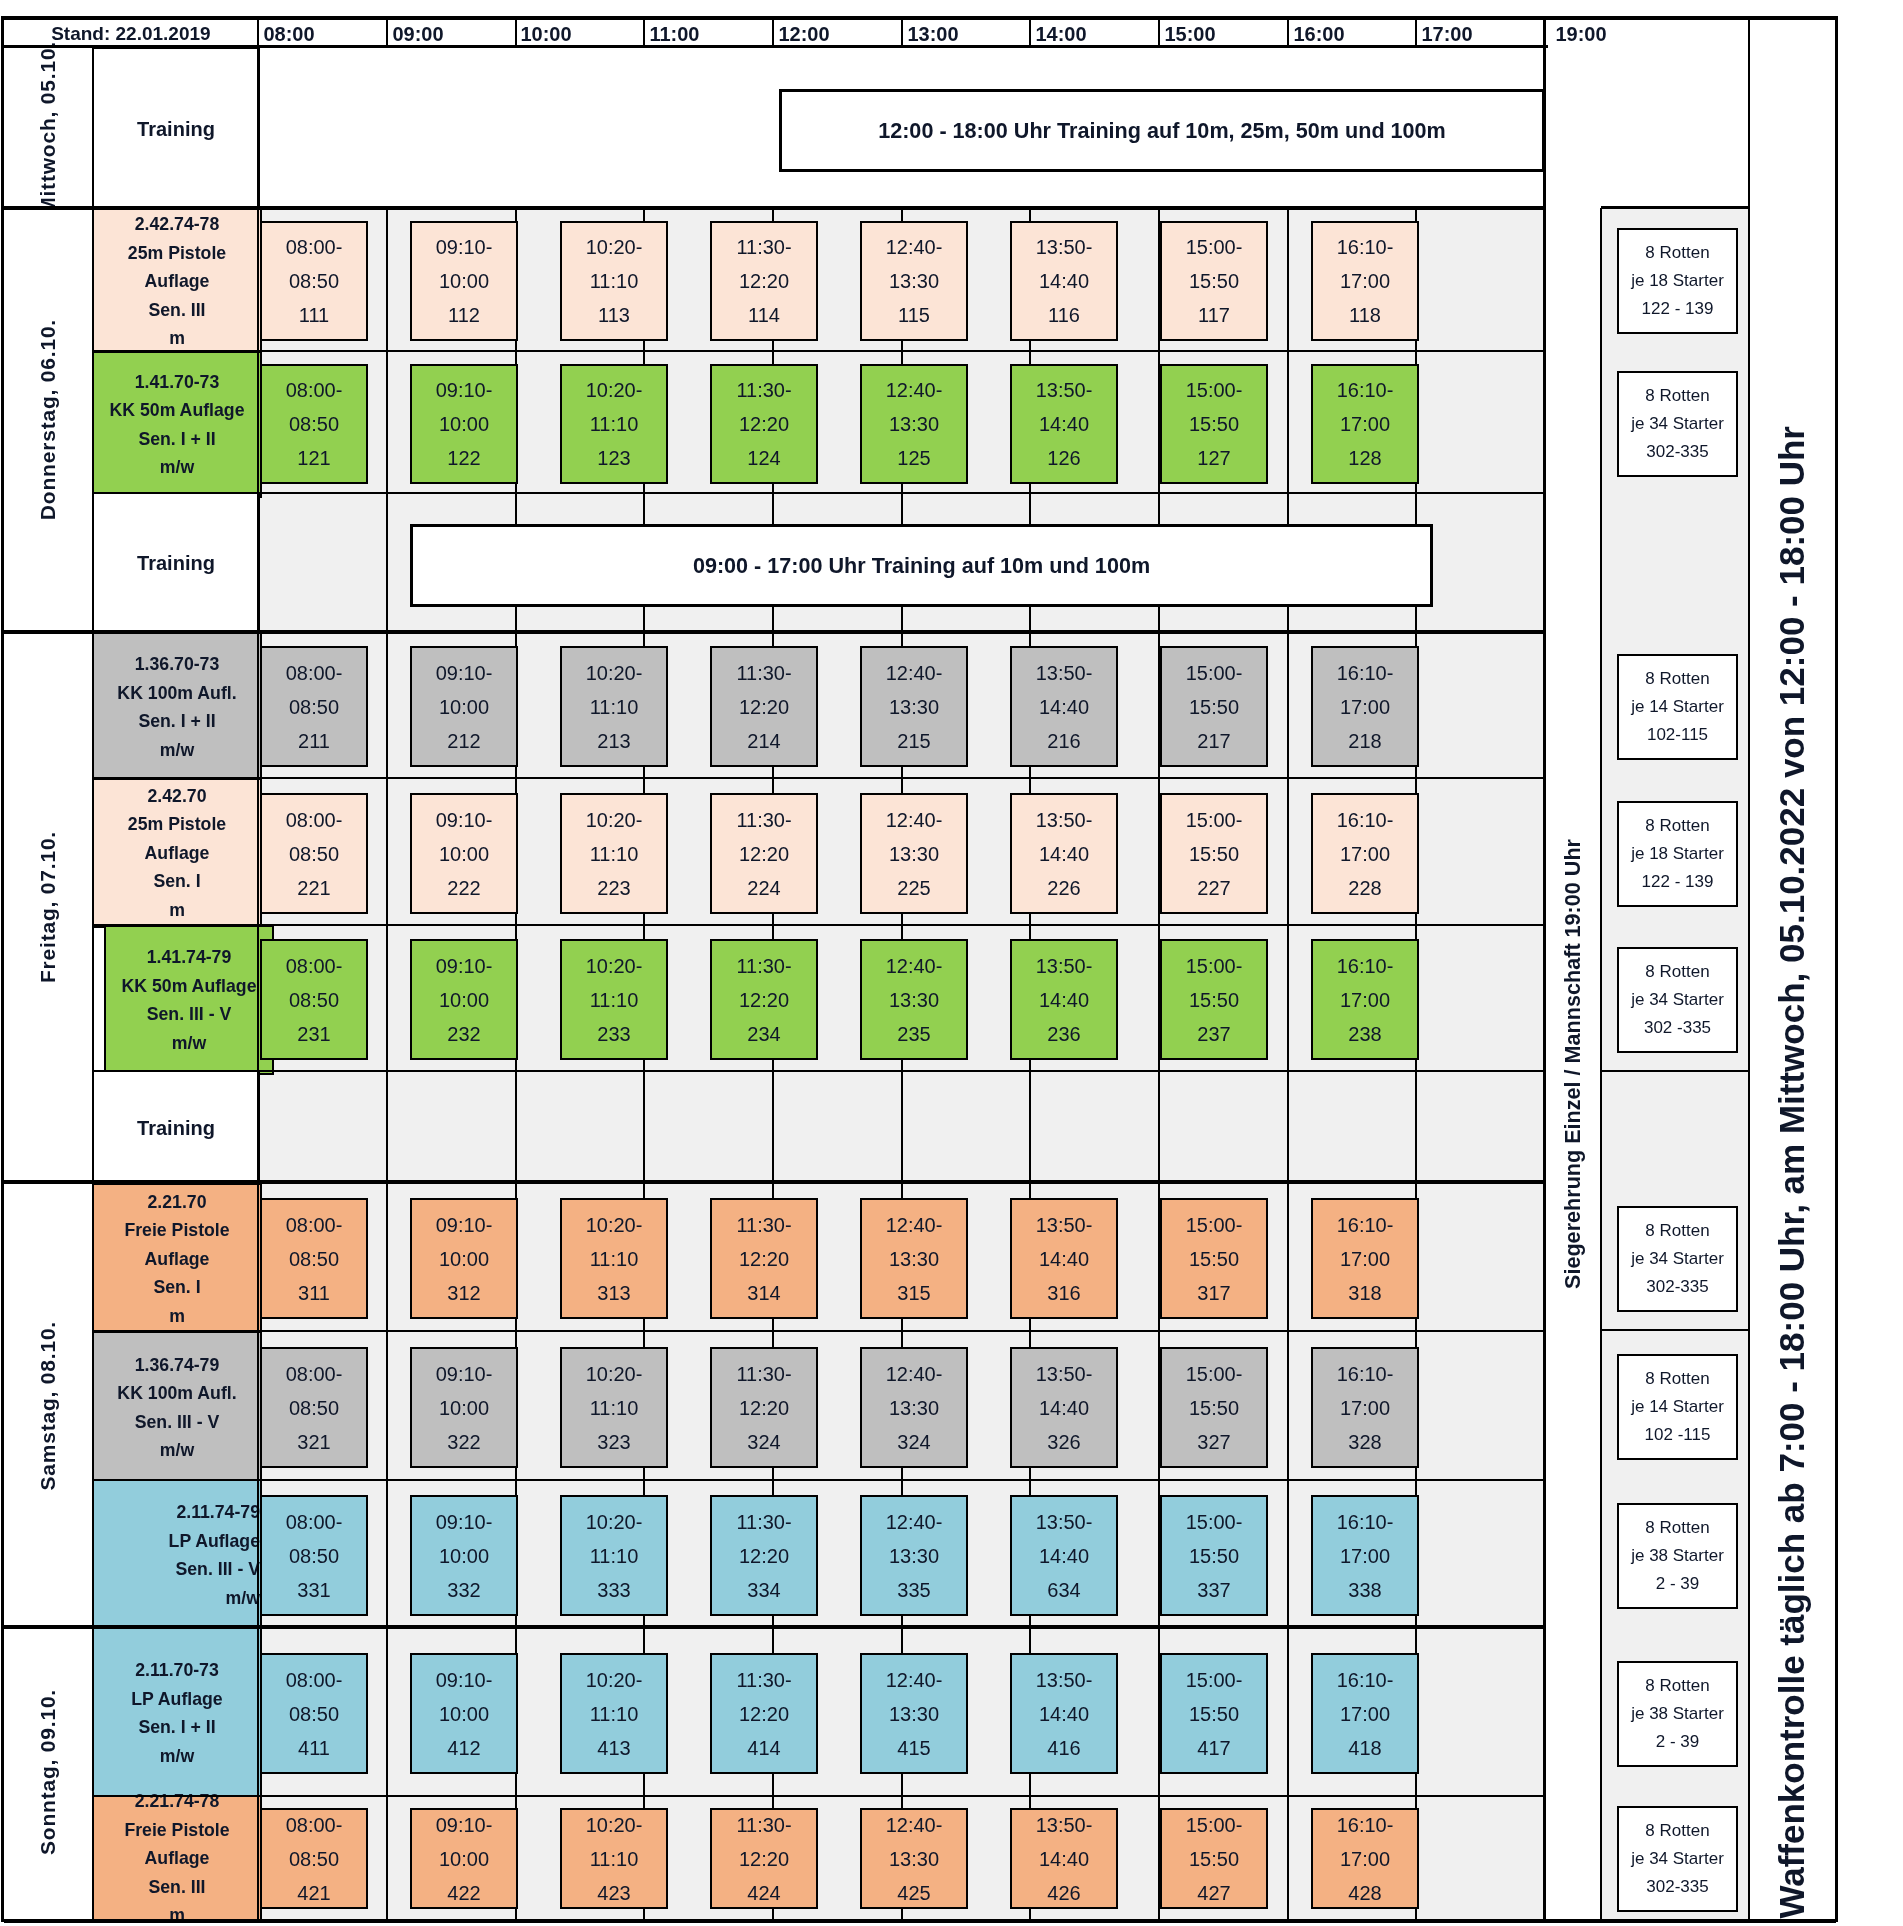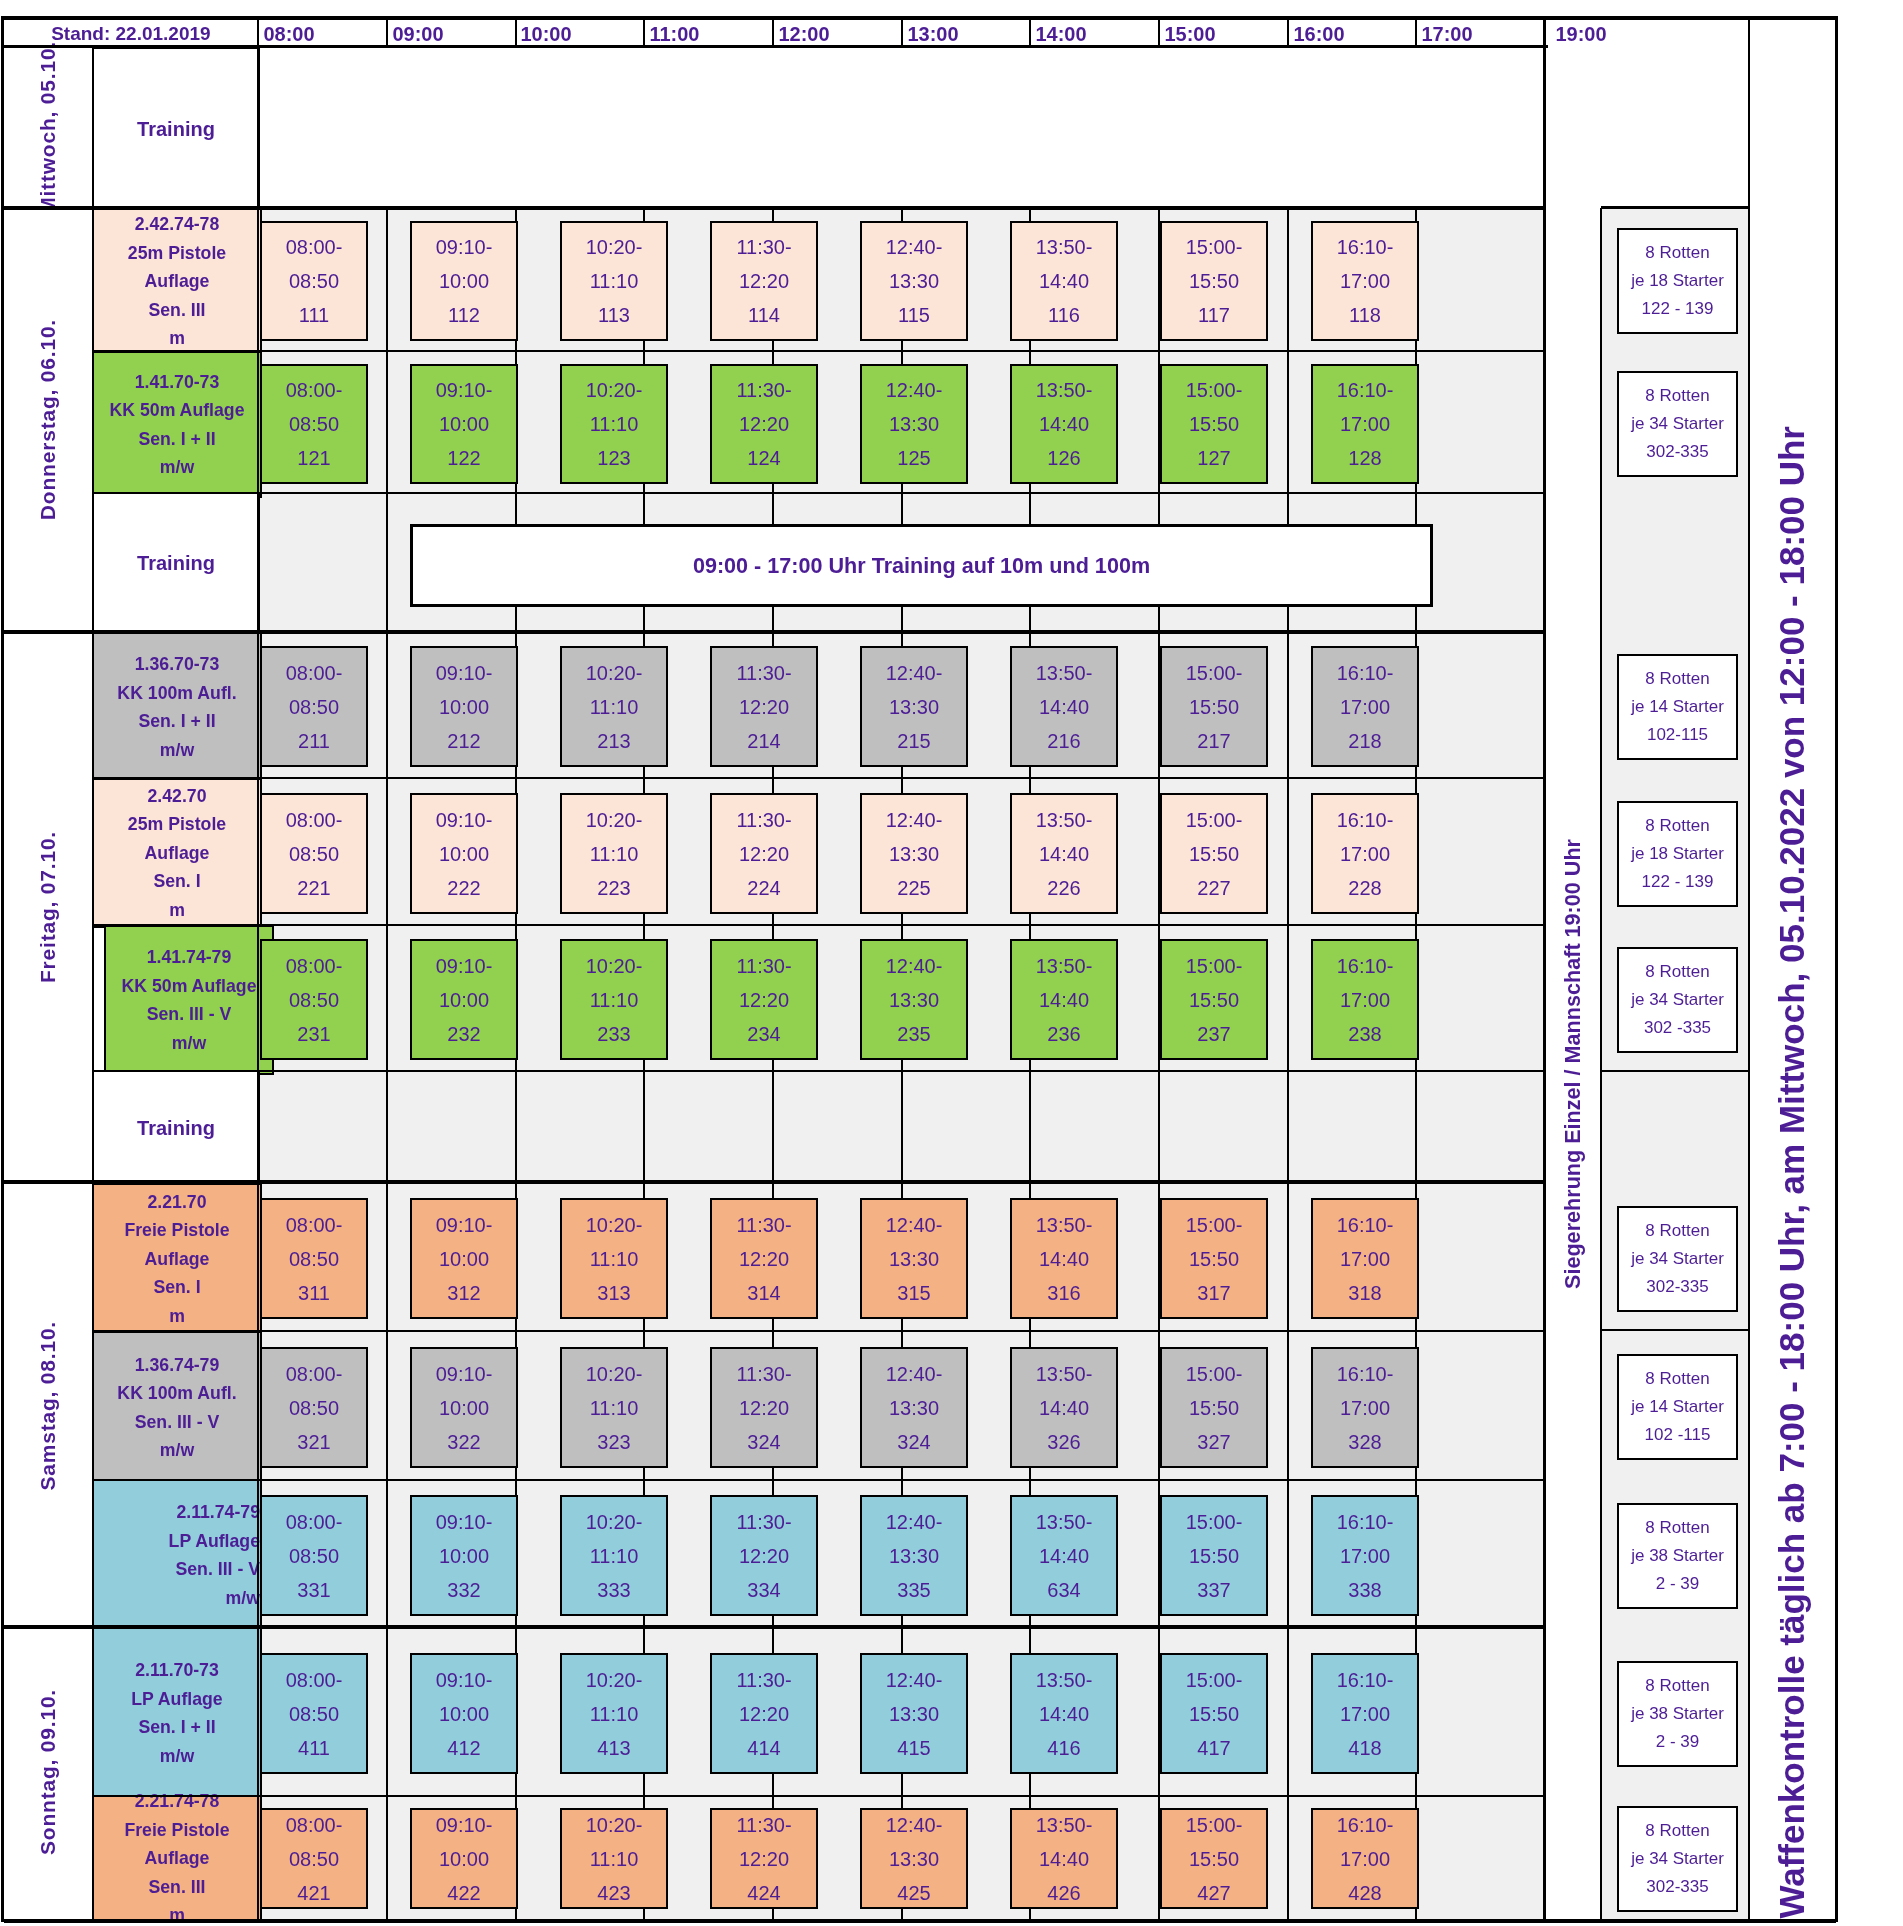--- a/index.html
+++ b/index.html
@@ -1,18 +1,18 @@
 <!DOCTYPE html>
 <html style="font-size:12.3px"><head>
 <meta charset="utf-8">
 <style>
   html,body{margin:0;padding:0;background:#ffffff;}
   #canvas{
     position:relative;width:1903px;height:1926px;background:#ffffff;
-    font-family:"Liberation Sans", sans-serif;color:#4c1d95;overflow:hidden;
+    font-family:"Liberation Sans", sans-serif;color:#0f172a;overflow:hidden;
   }
   .line{position:absolute;background:#000;z-index:30;}
   .bgrect{position:absolute;background:#f0f0f0;z-index:1;}
   .daycell{position:absolute;background:#fff;display:flex;align-items:center;justify-content:center;z-index:5;}
   .rot{writing-mode:vertical-rl;transform:rotate(180deg);white-space:nowrap;}
   .daylbl{font-weight:700;font-size:21px;letter-spacing:0.8px;}
   .catcell{position:absolute;border:2.3px solid #000;display:flex;flex-direction:column;
     align-items:center;justify-content:center;text-align:center;font-weight:700;
     font-size:17.7px;line-height:28.5px;z-index:6;}
   .gridline{position:absolute;background:#000;z-index:3;}
@@ -67,20 +67,21 @@
     <div class="gridline" style="left: 1287px; top: 208px; width: 1.5px; height: 1711px;"></div>
     <div class="line" style="left: 1287px; top: 20px; width: 1.5px; height: 28px;"></div>
     <div class="gridline" style="left: 1415px; top: 208px; width: 2.3px; height: 1711px;"></div>
     <div class="line" style="left: 1415px; top: 20px; width: 1.5px; height: 28px;"></div>
     <div class="daycell" style="left: 3.9px; top: 48px; width: 89px; height: 160px;">
       <div class="rot daylbl">Mittwoch, 05.10.</div>
     </div>
     <div class="catcell" style="left: 92px; top: 48px; width: 166px; height: 160px; background: rgb(255, 255, 255); border-width: 1.5px; font-size: 20px;">
       <div>Training</div>
     </div>
+    <div class="banner" style="left: 779px; top: 89px; width: 760px; height: 77px;">12:00 - 18:00 Uhr Training auf 10m, 25m, 50m und 100m</div>
     <div class="daycell" style="left: 3.9px; top: 208px; width: 89px; height: 424px;">
       <div class="rot daylbl">Donnerstag, 06.10.</div>
     </div>
     <div class="catcell" style="left: 92px; top: 208px; width: 166px; height: 143px; background: rgb(252, 228, 214);">
       <div>2.42.74-78</div>
       <div>25m Pistole Auflage</div>
       <div>Sen. III</div>
       <div>m</div>
     </div>
     <div class="slot" style="left: 260px; top: 221px; width: 104px; height: 116px; background: rgb(252, 228, 214);">

